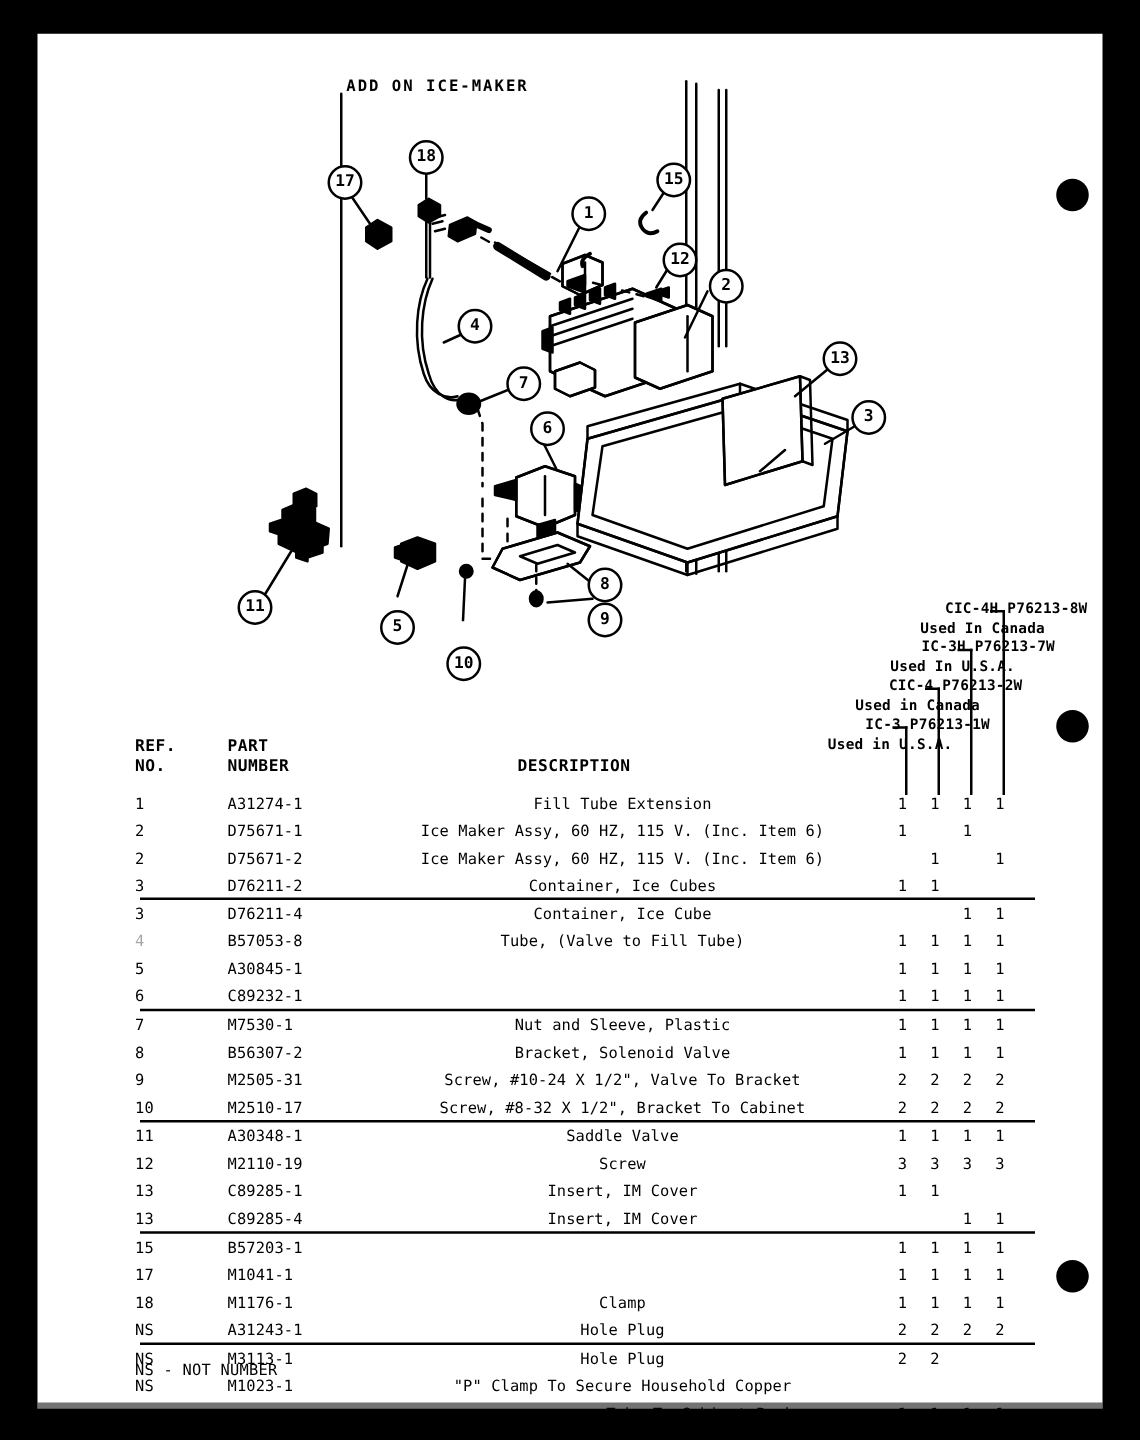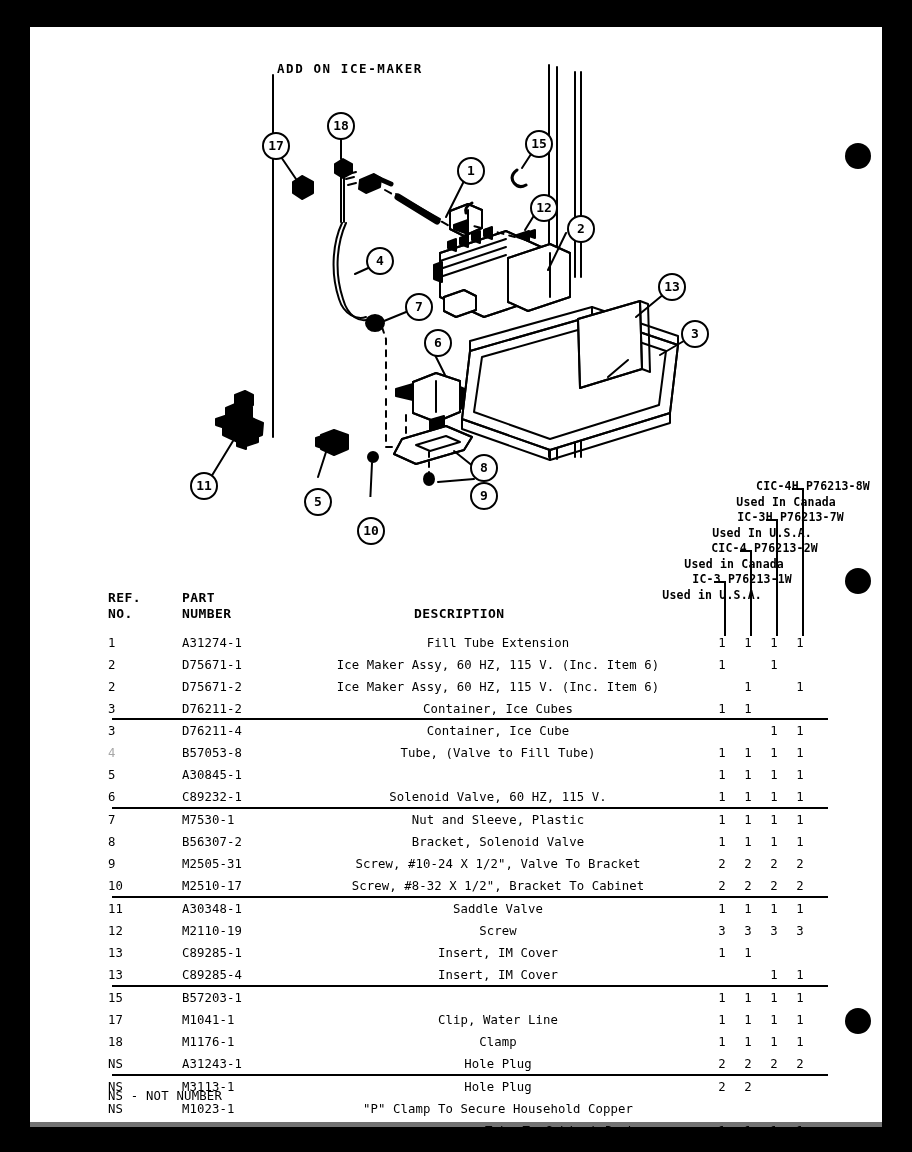--- a/index.html
+++ b/index.html
@@ -445,21 +445,20 @@
       <span class="c-ref">5</span>
       <span class="c-part">A30845-1</span>
       <span class="c-q c-q0">1</span>
       <span class="c-q c-q1">1</span>
       <span class="c-q c-q2">1</span>
       <span class="c-q c-q3">1</span>
     </div>
     <div class="row" style="top:763px;">
       <span class="c-ref">6</span>
       <span class="c-part">C89232-1</span>
-      <span class="c-desc">Solenoid Valve, 60 HZ, 115 V.</span>
       <span class="c-q c-q0">1</span>
       <span class="c-q c-q1">1</span>
       <span class="c-q c-q2">1</span>
       <span class="c-q c-q3">1</span>
     </div>
 
     <div class="rule" style="top:780px;"></div>
 
     <div class="row" style="top:786px;">
       <span class="c-ref">7</span>
@@ -543,21 +542,20 @@
       <span class="c-ref">15</span>
       <span class="c-part">B57203-1</span>
       <span class="c-q c-q0">1</span>
       <span class="c-q c-q1">1</span>
       <span class="c-q c-q2">1</span>
       <span class="c-q c-q3">1</span>
     </div>
     <div class="row" style="top:986px;">
       <span class="c-ref">17</span>
       <span class="c-part">M1041-1</span>
-      <span class="c-desc">Clip, Water Line</span>
       <span class="c-q c-q0">1</span>
       <span class="c-q c-q1">1</span>
       <span class="c-q c-q2">1</span>
       <span class="c-q c-q3">1</span>
     </div>
     <div class="row" style="top:1008px;">
       <span class="c-ref">18</span>
       <span class="c-part">M1176-1</span>
       <span class="c-desc">Clamp</span>
       <span class="c-q c-q0">1</span>

